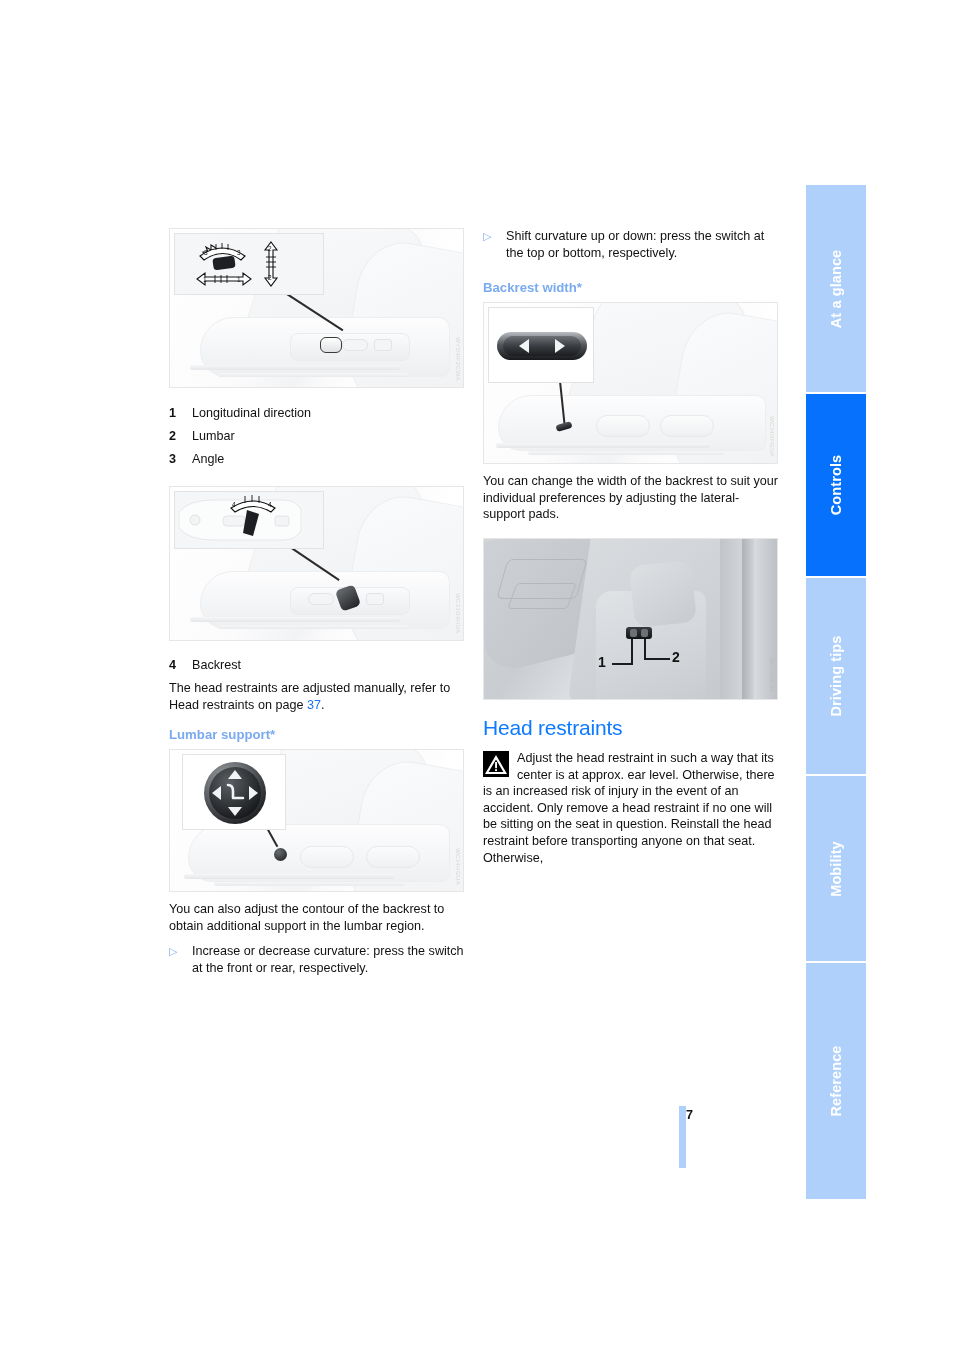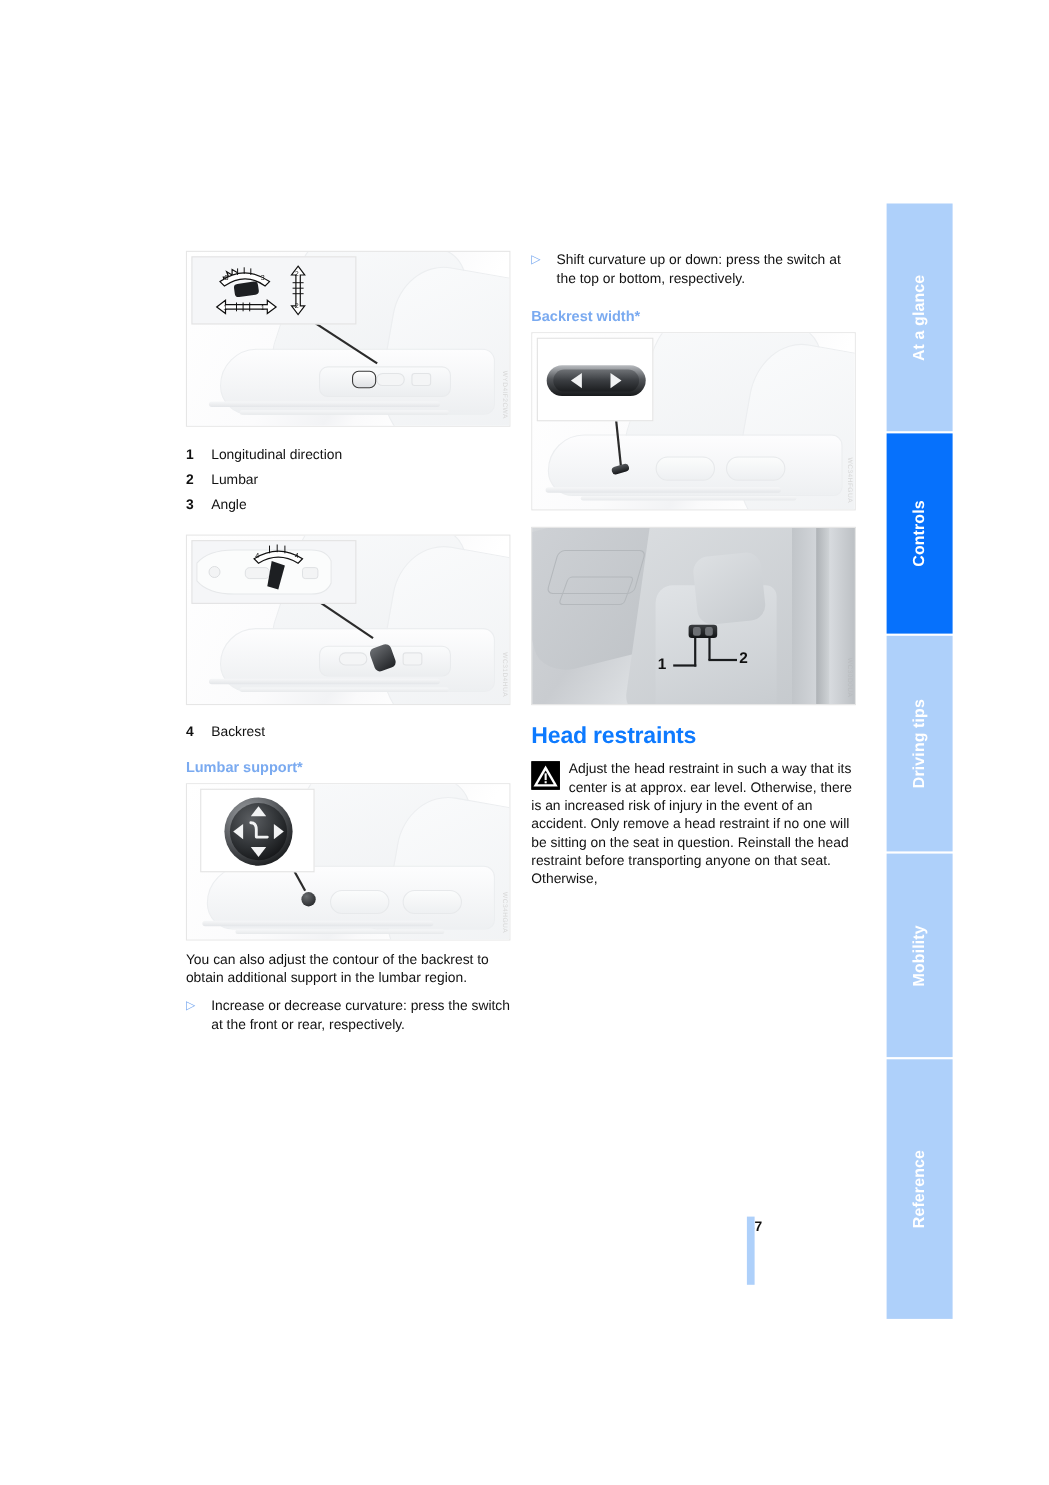--- a/index.html
+++ b/index.html
@@ -121,21 +121,21 @@
     font-size: 12.6px;
     line-height: 16.6px;
     color: #111;
     margin-top: 9px;
   }
   p.body.tight { margin-top: 4px; }
 
   h2.section {
     color: #0d7aff;
     font-size: 21px;
-    font-weight: bold;
+    font-weight: normal;
     letter-spacing: -0.2px;
     margin-top: 16px;
     margin-bottom: 5px;
   }
   h3.sub {
     color: #7aaaf0;
     font-size: 13.2px;
     font-weight: bold;
     margin-top: 14px;
     margin-bottom: 7px;
@@ -339,20 +339,21 @@
       <span class="fig-code">WC31D4HUA</span>
     </div>
 
     <div style="margin-top:13px;">
       <div class="legend-row">
         <span class="legend-num">4</span>
         <span>Backrest</span>
       </div>
     </div>
 
+    <p class="body tight"><span>The head restraints are adjusted manually, refer to Head restraints on page </span><span class="link">37</span><span>.</span></p>
 
     <h3 class="sub">Lumbar support*</h3>
 
     <div class="figure" style="height:143px;">
       <div class="seat-bg"></div>
       <div class="seat-shape" style="left:96px;top:-22px;width:150px;height:150px;transform:rotate(18deg);border-radius:40% 20% 30% 14%;"></div>
       <div class="seat-shape" style="left:184px;top:16px;width:150px;height:170px;transform:rotate(10deg);border-radius:30% 18% 10% 40%;"></div>
       <div class="seat-shape" style="left:18px;top:74px;width:262px;height:58px;border-radius:40px 12px 10px 28px;background:linear-gradient(180deg,#fdfdfe,#eef0f2);"></div>
       <div style="position:absolute;left:14px;top:124px;width:210px;height:5px;background:linear-gradient(180deg,#f6f7f8,#e4e6e9);border-radius:3px;"></div>
       <div style="position:absolute;left:44px;top:132px;width:190px;height:4px;background:linear-gradient(180deg,#f6f7f8,#e8eaec);border-radius:3px;"></div>
@@ -434,20 +435,21 @@
           </defs>
           <rect x="8" y="24" width="90" height="28" rx="14" fill="url(#rockOuter)"></rect>
           <rect x="14" y="28" width="78" height="20" rx="10" fill="url(#rockInner)"></rect>
           <path d="M30 38 l10 -7 v14 z" fill="#f2f3f4"></path>
           <path d="M76 38 l-10 -7 v14 z" fill="#f2f3f4"></path>
         </svg>
       </div>
       <span class="fig-code">WC34HFGUA</span>
     </div>
 
+    <p class="body">You can change the width of the backrest to suit your individual preferences by adjusting the lateral-support pads.</p>
 
     <div class="figure" style="height:162px;margin-top:15px;background:#d4d7da;">
       <div style="position:absolute;inset:0;background:linear-gradient(125deg,#d3d6d9 0%,#c9ccd0 30%,#dcdfe2 48%,#cfd2d6 70%,#bfc3c7 100%);"></div>
 
       <div style="position:absolute;left:-10px;top:-12px;width:160px;height:130px;transform:rotate(-14deg);border-radius:10% 40% 30% 20%;background:linear-gradient(140deg,#cfd2d6,#bdc1c5);"></div>
       <div style="position:absolute;left:96px;top:-20px;width:160px;height:190px;transform:skewX(-8deg);border-radius:18px 40px 10px 20px;background:linear-gradient(140deg,#dadde0,#c5c9cd);"></div>
 
       <div style="position:absolute;left:236px;top:0;width:60px;height:162px;background:linear-gradient(90deg,#c1c5c9,#d9dce0 55%,#b9bdc1);"></div>
       <div style="position:absolute;left:258px;top:0;width:12px;height:162px;background:linear-gradient(90deg,#aeb2b6,#cfd3d6);"></div>
 

